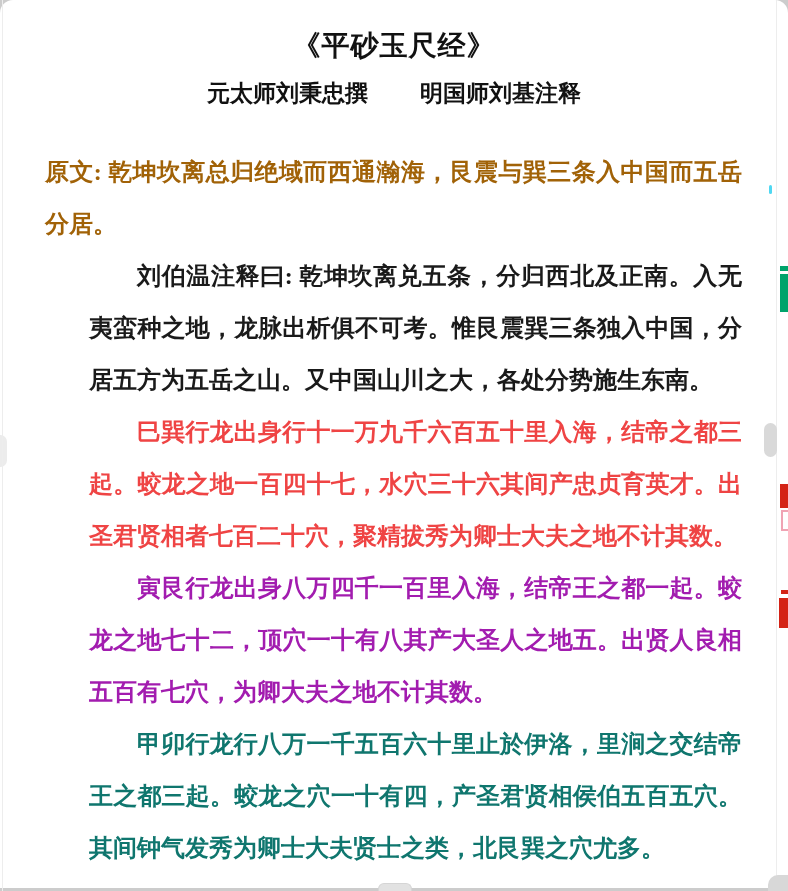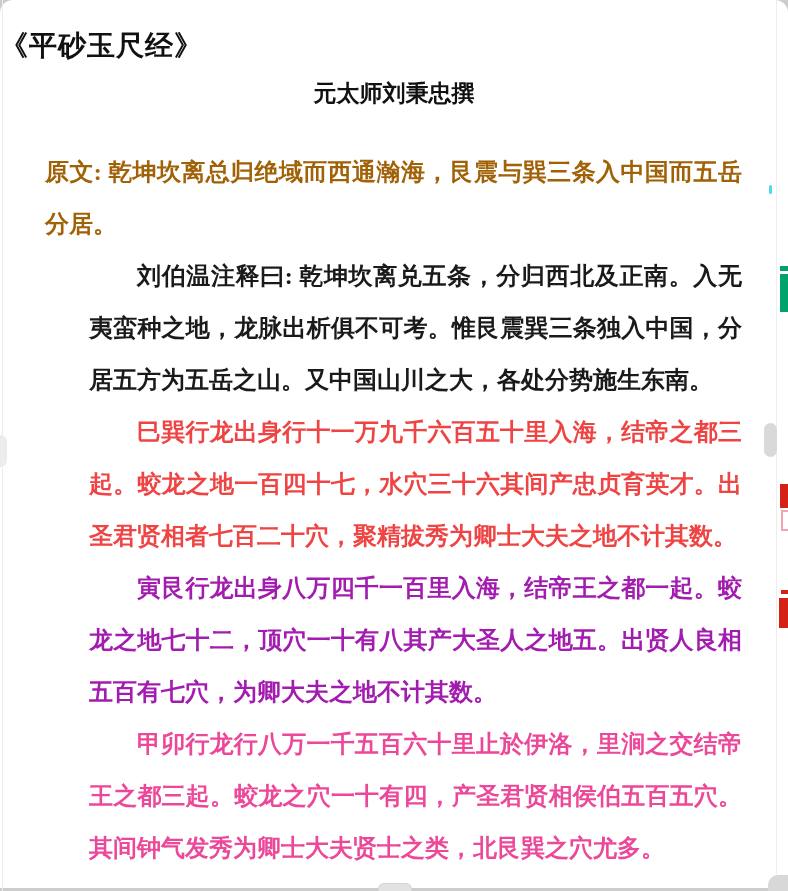--- a/index.html
+++ b/index.html
@@ -10,21 +10,21 @@
   }
   .page{
     position:absolute;left:0;top:0;right:0;bottom:3px;
     background:#ffffff;border-radius:13px 13px 0 0;
   }
   .edge-line{position:absolute;top:0;bottom:0;width:1px;background:#ededed;}
   .edge-line.left{left:2px;}
   .edge-line.right{left:776px;}
   .doc-title{
     position:absolute;left:0;top:8px;width:788px;
-    font-size:28px;font-weight:700;color:#111;
+    text-align:center;font-size:28px;font-weight:700;color:#111;
     letter-spacing:1px;
   }
   .byline{
     position:absolute;left:0;top:78px;width:788px;
     display:flex;justify-content:center;gap:52px;
     font-size:23px;font-weight:700;color:#111;
   }
   .body-text{
     position:absolute;left:45px;top:146px;width:697px;
     font-size:24px;font-weight:700;line-height:52px;
@@ -60,28 +60,29 @@
 </style>
 </head>
 <body>
 
 <div class="page">
 
   <h1 class="doc-title">《平砂玉尺经》</h1>
 
   <div class="byline">
     <span>元太师刘秉忠撰</span>
+    <span>明国师刘基注释</span>
   </div>
 
   <div class="body-text">
     <p style="color: #a16207;">原文: 乾坤坎离总归绝域而西通瀚海，艮震与巽三条入中国而五岳分居。</p>
     <p class="indent" style="color: rgb(26, 26, 26);">刘伯温注释曰: 乾坤坎离兑五条，分归西北及正南。入无夷蛮种之地，龙脉出析俱不可考。惟艮震巽三条独入中国，分居五方为五岳之山。又中国山川之大，各处分势施生东南。</p>
     <p class="indent" style="color: #ef4444;">巳巽行龙出身行十一万九千六百五十里入海，结帝之都三起。蛟龙之地一百四十七，水穴三十六其间产忠贞育英才。出圣君贤相者七百二十穴，聚精拔秀为卿士大夫之地不计其数。</p>
     <p class="indent" style="color: #a21caf;">寅艮行龙出身八万四千一百里入海，结帝王之都一起。蛟龙之地七十二，顶穴一十有八其产大圣人之地五。出贤人良相五百有七穴，为卿大夫之地不计其数。</p>
-    <p class="indent" style="color: #ec4899;">甲卯行龙行八万一千五百六十里止於伊洛，里涧之交结帝王之都三起。蛟龙之穴一十有四，产圣君贤相侯伯五百五穴。其间钟气发秀为卿士大夫贤士之类，北艮巽之穴尤多。</p>
+    <p class="indent" style="color: #0f766e;">甲卯行龙行八万一千五百六十里止於伊洛，里涧之交结帝王之都三起。蛟龙之穴一十有四，产圣君贤相侯伯五百五穴。其间钟气发秀为卿士大夫贤士之类，北艮巽之穴尤多。</p>
   </div>
 
   <div class="left-thumb"></div>
 </div>
 
 <div class="edge-line left"></div>
 <div class="edge-line right"></div>
 
 <div class="clip clip-cyan-dash" style="background: rgb(79, 216, 242);"></div>
 <div class="clip clip-green-dash" style="background: rgb(0, 163, 107);"></div>

